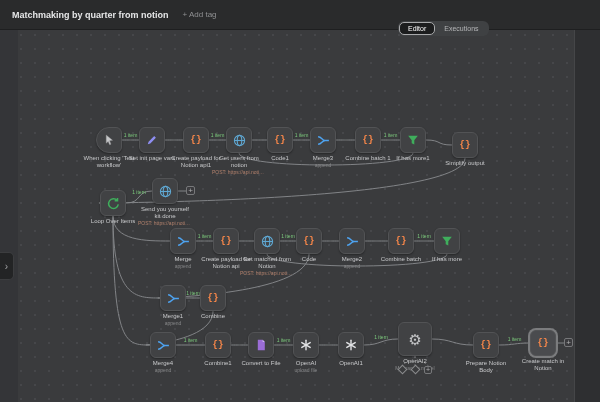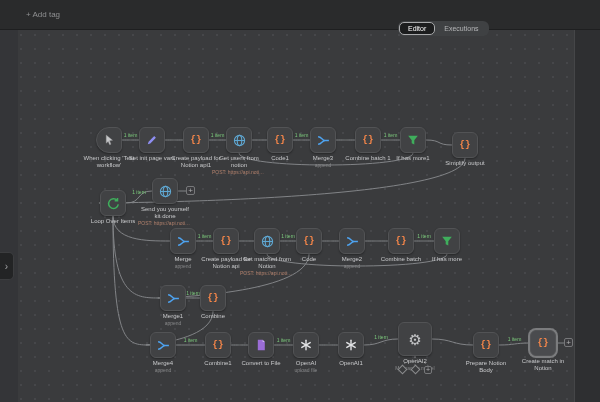--- a/index.html
+++ b/index.html
@@ -410,19 +410,20 @@
       </div>
     </div>
   <div class="left-strip"></div>
   <div class="panel-toggle">
     <span>›</span>
   </div>
   <div class="right-panel"></div>
 </div>
 
 <div class="topbar">
+  <span class="title">Matchmaking by quarter from notion</span>
   <span class="addtag">+ Add tag</span>
 </div>
 
 <div class="tabs">
   <span class="tab active">Editor</span>
   <span class="tab">Executions</span>
 </div>
 
 </body></html>

